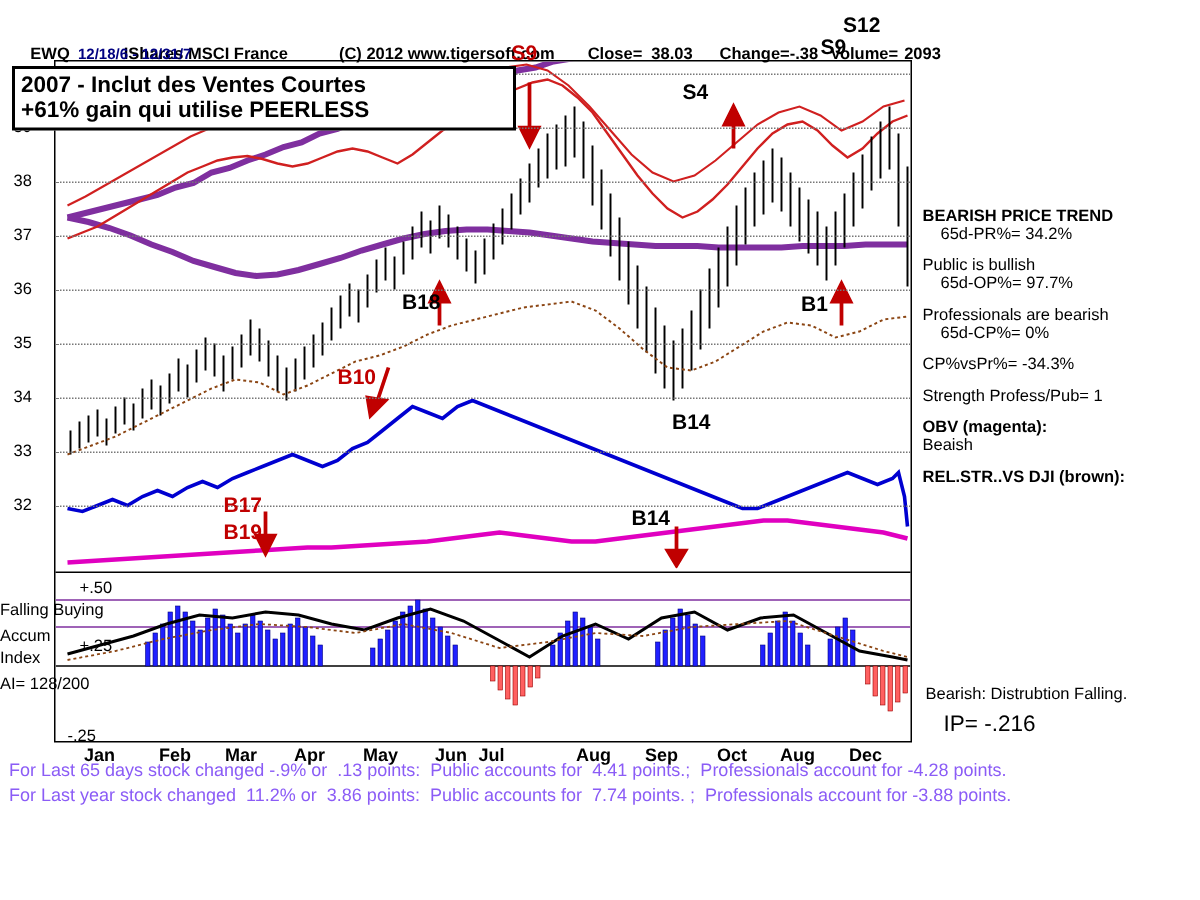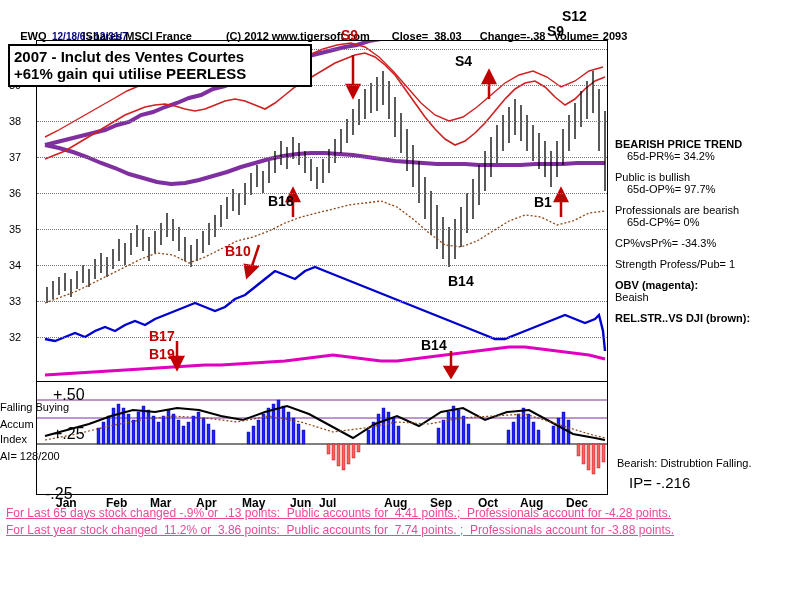--- a/index.html
+++ b/index.html
@@ -18,39 +18,39 @@
   
   #frame{position:absolute;left:36px;top:40px;width:572px;height:455px;border:1px solid #000;box-sizing:border-box;}
   #pricepane{position:absolute;left:0;top:0;width:570px;height:338px;overflow:hidden;}
   #lowpane{position:absolute;left:0;top:340px;width:570px;height:113px;border-top:1px solid #000;overflow:hidden;}
 
   .gl{position:absolute;left:0;width:570px;height:0;border-top:1px dotted #777;}
   .ylab{position:absolute;left:4px;font-size:11px;color:#000;transform:translateY(-50%);}
   .xlab{position:absolute;font-size:12px;font-weight:bold;color:#000;}
 
   
-  #titlebox{position:absolute;left:8px;top:44px;width:304px;border:2px solid #000;background:#fff;padding:2px 4px 3px 4px;box-sizing:border-box;}
+  #titlebox{position:absolute;left:8px;top:44px;width:336px;border:2px solid #000;background:#fff;padding:2px 4px 3px 4px;box-sizing:border-box;}
   #titlebox div{font-size:15px;font-weight:bold;color:#000;line-height:17px;white-space:pre;}
 
   
   #right{position:absolute;left:615px;top:138px;width:185px;}
   #right .grp{margin-bottom:9px;}
   #right .l1{font-size:11px;font-weight:bold;color:#000;white-space:pre;}
   #right .l2{font-size:11px;color:#000;white-space:pre;padding-left:12px;}
 
   
   #bottom{position:absolute;left:6px;top:505px;width:790px;}
-  #bottom div{font-size:12px;color:#ec4899;white-space:pre;line-height:17px;text-decoration:underline;}
+  #bottom div{font-size:12px;color:#8b5cf6;white-space:pre;line-height:17px;}
 
   
   .mk{position:absolute;font-size:14px;font-weight:bold;white-space:pre;}
   .mkred{color:#c00000;}
   .mkblk{color:#000;}
 
-  .lowlab{position:absolute;font-size:16px;color:#000;white-space:pre;}
+  .lowlab{position:absolute;font-size:11px;color:#000;white-space:pre;}
 
   svg{display:block;}
 </style>
 </head>
 <body>
 
 <div id="page">
 
   <div class="txt b" id="hdr">
     <span>EWQ</span><span style="width:36px"></span><span>IShares MSCI France</span><span style="width:34px"></span><span>(C) 2012 www.tigersoft.com</span><span style="width:22px"></span><span>Close=</span><span style="width:6px"></span><span>38.03</span><span style="width:18px"></span><span>Change=</span><span>-.38</span><span style="width:8px"></span><span>Volume=</span><span style="width:4px"></span><span>2093</span>

